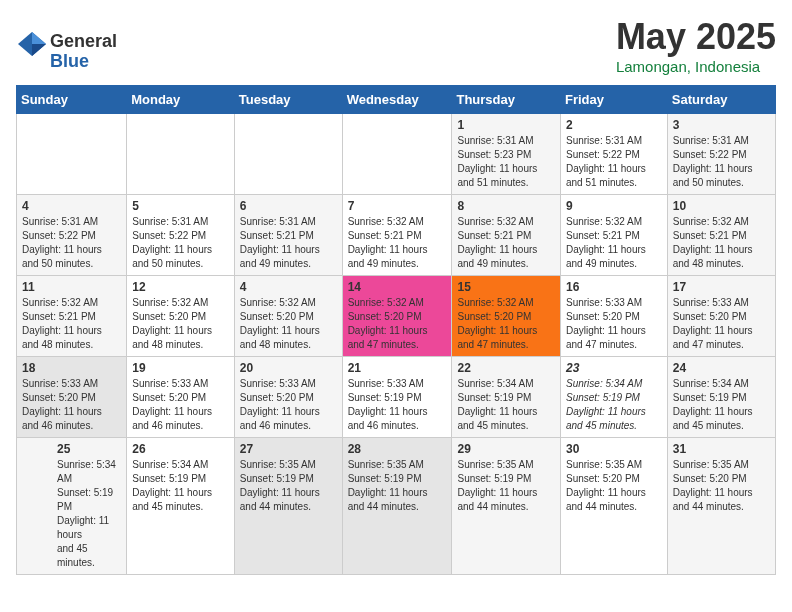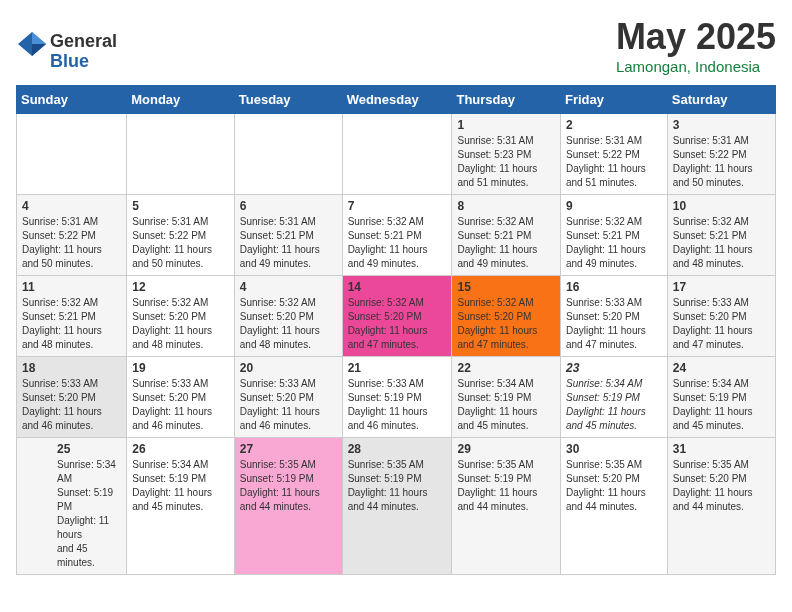--- a/index.html
+++ b/index.html
@@ -324,21 +324,21 @@
 Daylight: 11 hours
 and 45 minutes.</div>
         </td>
         <td style="background-color: rgb(255, 255, 255);">
           <span class="day-num">26</span>
           <div class="day-info" style="white-space: pre-line;">Sunrise: 5:34 AM
 Sunset: 5:19 PM
 Daylight: 11 hours
 and 45 minutes.</div>
         </td>
-        <td style="background-color: #f9a8d4;">
+        <td style="background-color: #e5e5e5;">
           <span class="day-num">27</span>
           <div class="day-info" style="white-space: pre-line;">Sunrise: 5:35 AM
 Sunset: 5:19 PM
 Daylight: 11 hours
 and 44 minutes.</div>
         </td>
         <td style="background-color: #e5e5e5;">
           <span class="day-num">28</span>
           <div class="day-info" style="white-space: pre-line;">Sunrise: 5:35 AM
 Sunset: 5:19 PM

